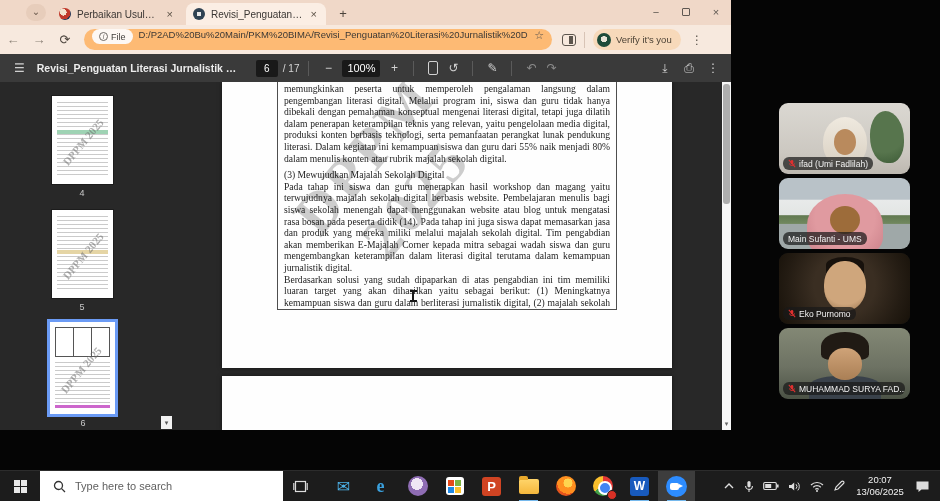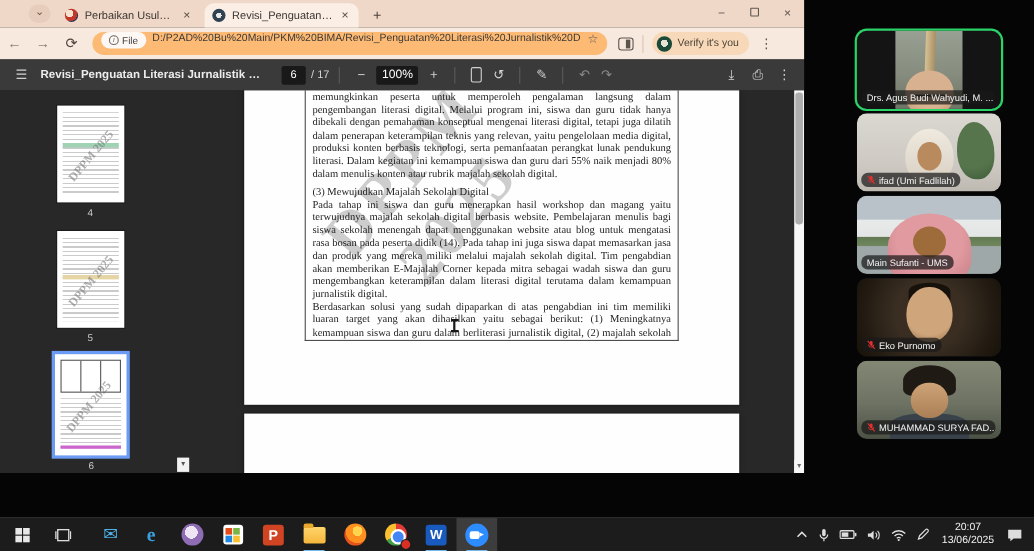--- a/index.html
+++ b/index.html
@@ -323,32 +323,20 @@
 
       <div class="ibeam"></div>
 
       <div class="vscroll">
         <div class="vthumb"></div>
         <div class="vdown">▾</div>
       </div>
     </div>
   </div>
 
-  <div class="tile speaking v1" style="top:28px;">
-    <div class="vid">
-      <div class="strip"></div>
-        <div class="pole"></div>
-        <div class="head"></div>
-        <div class="glasses"></div>
-    </div>
-    <div class="name-tag">
-
-      <span>Drs. Agus Budi Wahyudi, M. ...</span>
-    </div>
-  </div>
 
   <div class="tile v3" style="top:178px;">
     <div class="vid"></div>
     <div class="hijab"></div>
       <div class="face"></div>
     <div class="name-tag">
 
       <span>Main Sufanti - UMS</span>
     </div>
   </div>
@@ -399,20 +387,27 @@
 
   <div class="taskbar">
     <div class="startbtn">
       <div class="winlogo">
           <div></div>
           <div></div>
           <div></div>
           <div></div>
         </div>
     </div>
+    <div class="searchbox">
+      <svg width="13" height="13" viewBox="0 0 13 13">
+          <circle cx="5.5" cy="5.5" r="4" fill="none" stroke="#333" stroke-width="1.3"></circle>
+          <line x1="8.6" y1="8.6" x2="12" y2="12" stroke="#333" stroke-width="1.3"></line>
+        </svg>
+      <span>Type here to search</span>
+    </div>
     <div class="taskview">
       <svg width="15" height="13" viewBox="0 0 15 13">
           <rect x="2.5" y="1.5" width="10" height="10" fill="none" stroke="#ddd" stroke-width="1.2"></rect>
           <line x1="0.8" y1="3" x2="0.8" y2="10" stroke="#ddd" stroke-width="1.2"></line>
           <line x1="14.2" y1="3" x2="14.2" y2="10" stroke="#ddd" stroke-width="1.2"></line>
         </svg>
     </div>
     <div class="tb-icons">
       <div class="tb-app">
           <span class="ic-mail">✉</span>

